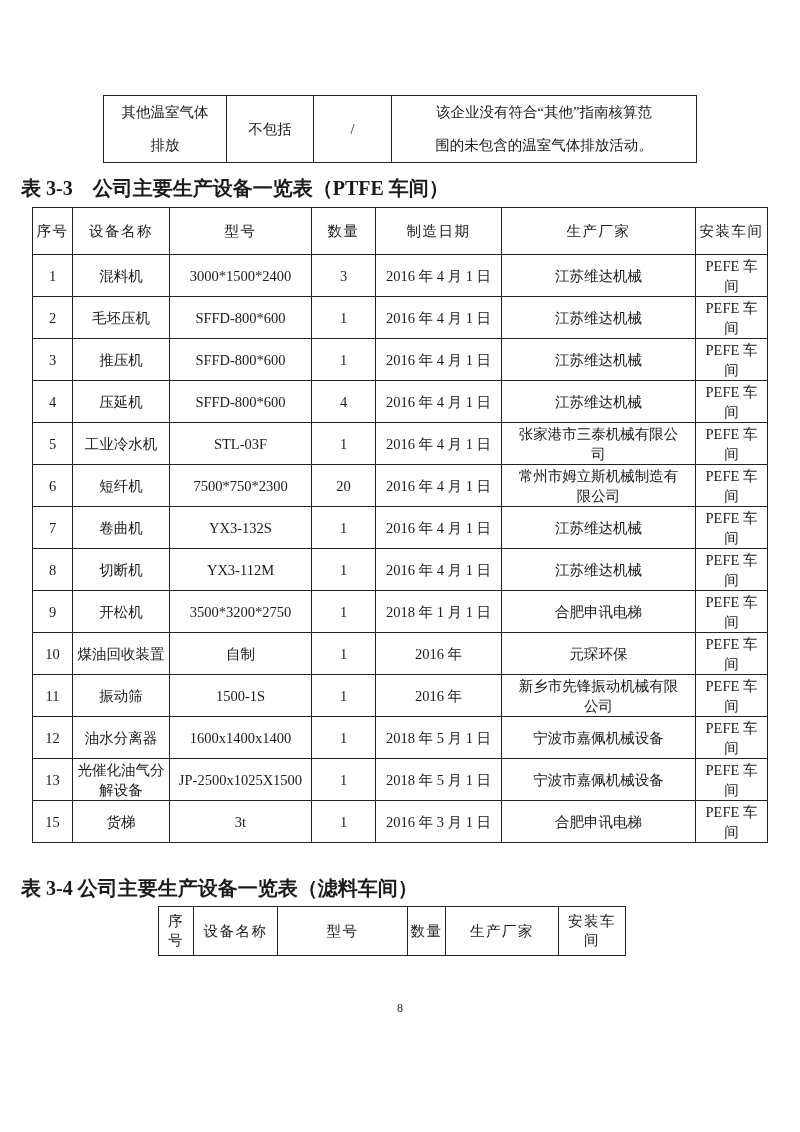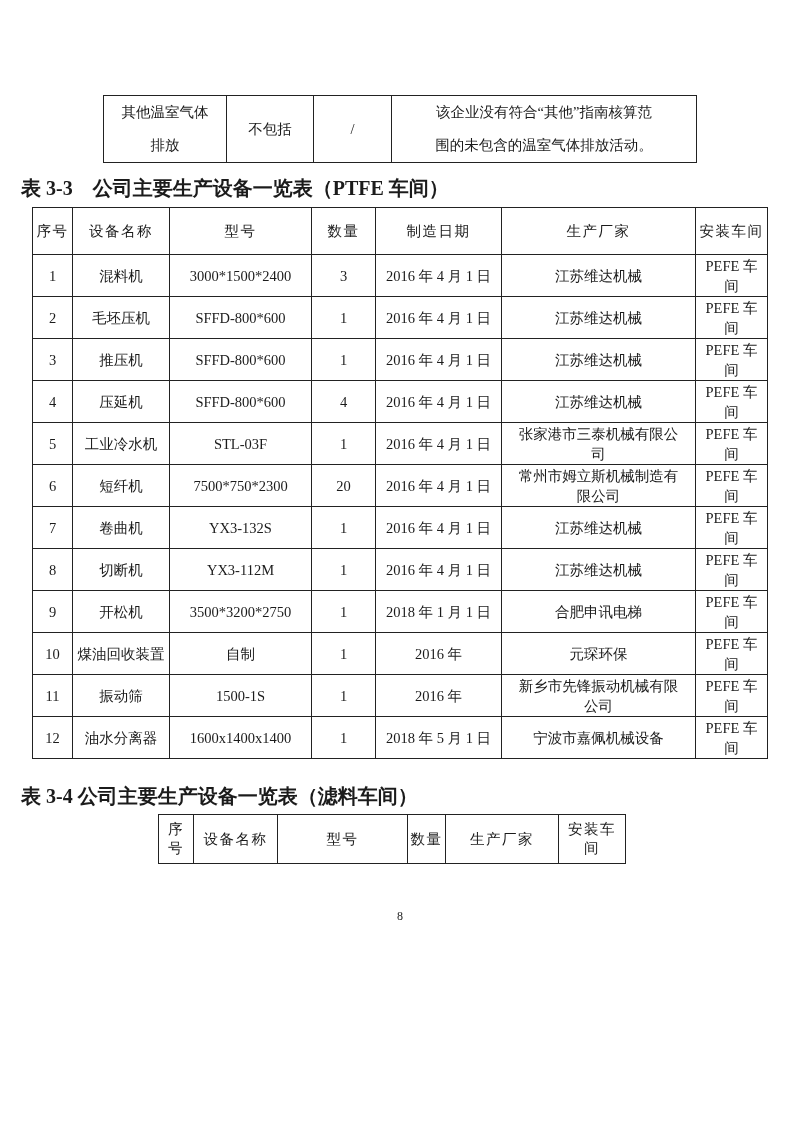--- a/index.html
+++ b/index.html
@@ -39,21 +39,21 @@
   }
   
   .title {
     text-align: left;
     font-weight: bold;
     font-size: 20px;
     line-height: 26px;
     padding-left: 21px;
   }
   .title-33 { margin-top: 5px; }
-  .title-34 { margin-top: 24px; }
+  .title-34 { margin-top: 32px; }
   
   .t-main {
     width: 735px;
     margin: 6px auto 0 auto;
   }
   .t-main th {
     height: 46px;
     font-size: 14.5px;
     letter-spacing: 1.5px;
   }
@@ -243,20 +243,41 @@
         <tr>
           <td>12</td>
           <td>油水分离器</td>
           <td>1600x1400x1400</td>
           <td>1</td>
           <td>2018 年 5 月 1 日</td>
           <td>宁波市嘉佩机械设备</td>
           <td>PEFE 车
 间</td>
         </tr>
+        <tr>
+          <td>13</td>
+          <td>光催化油气分
+解设备</td>
+          <td>JP-2500x1025X1500</td>
+          <td>1</td>
+          <td>2018 年 5 月 1 日</td>
+          <td>宁波市嘉佩机械设备</td>
+          <td>PEFE 车
+间</td>
+        </tr>
+        <tr>
+          <td>15</td>
+          <td>货梯</td>
+          <td>3t</td>
+          <td>1</td>
+          <td>2016 年 3 月 1 日</td>
+          <td>合肥申讯电梯</td>
+          <td>PEFE 车
+间</td>
+        </tr>
       </tbody>
     </table>
 
   <div class="title title-34">表 3-4 公司主要生产设备一览表（滤料车间）</div>
 
   <table class="t-sub">
     <colgroup>
       <col style="width:35px">
       <col style="width:84px">
       <col style="width:130px">

